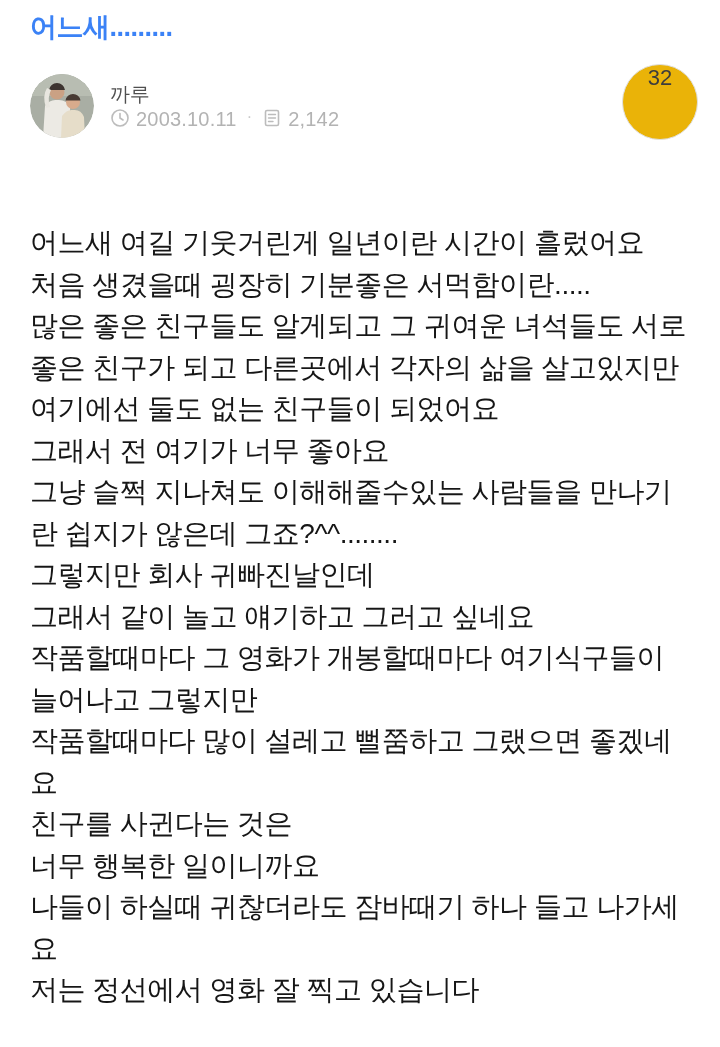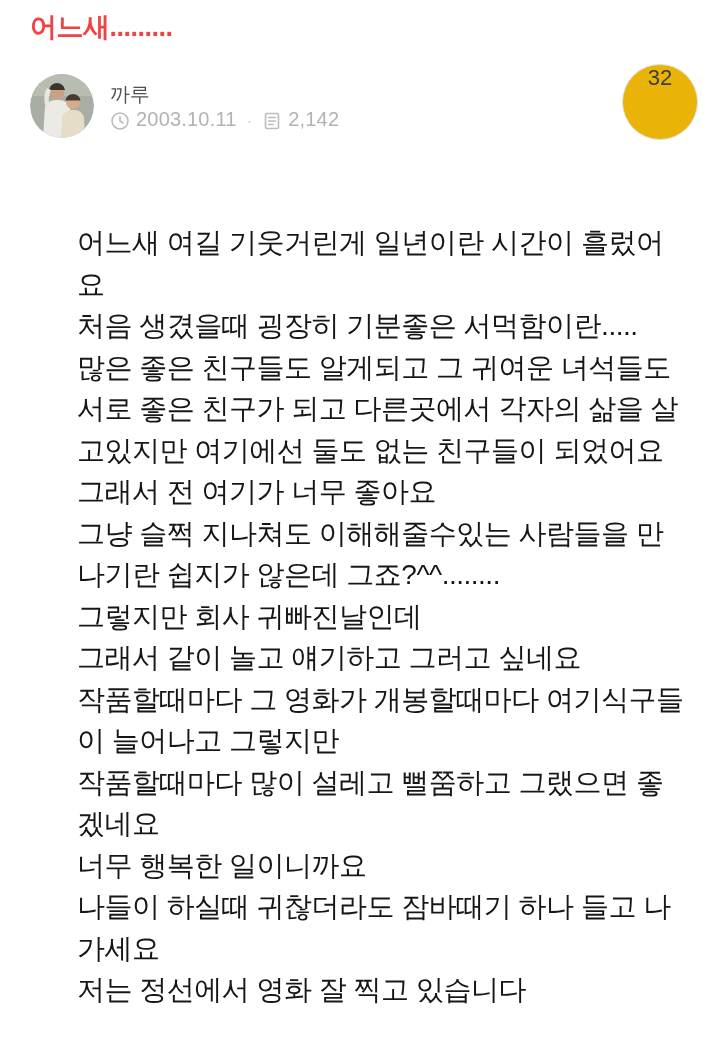--- a/index.html
+++ b/index.html
@@ -11,21 +11,21 @@
     font-family: "Liberation Sans", sans-serif;
     color: #1b1b1b;
     position: relative;
   }
   .page { padding: 8px 30px 24px 30px; }
 
   
   .post-title {
     font-size: 27px;
     font-weight: 700;
-    color: #ef4444;
+    color: #3b82f6;
     letter-spacing: -0.5px;
     margin-bottom: 22px;
     line-height: 38px;
   }
 
   
   .header-row {
     display: flex;
     align-items: center;
     position: relative;
@@ -48,21 +48,21 @@
     justify-content: center;
   }
   .author-name {
     font-size: 20px;
     color: #4f4f4f;
     letter-spacing: -0.3px;
     cursor: pointer;
   }
   .meta-row {
     display: flex;
-    align-items: flex-end;
+    align-items: flex-start;
     font-size: 20px;
     color: #b3b3b3;
     letter-spacing: 0.2px;
   }
   .meta-icon { display: inline-flex; margin-right: 6px; }
   .meta-sep {
     margin: 0 10px;
     font-size: 16px;
     color: #c9c9c9;
   }
@@ -84,21 +84,21 @@
 
   
   .post-body {
     font-size: 28px;
     line-height: 41.5px;
     color: #161616;
     letter-spacing: -0.5px;
     word-break: normal;
     overflow-wrap: break-word;
   }
-  .body-line { min-height: 41.5px; margin-left: 47px; }
+  .body-line { min-height: 41.5px; }
 </style>
 </head>
 <body>
 
 <div class="page">
 
   <h1 class="post-title">어느새.........</h1>
 
   <div class="header-row">
 
@@ -156,18 +156,19 @@
   <div class="post-body">
       <div class="body-line">어느새 여길 기웃거린게 일년이란 시간이 흘렀어요</div>
       <div class="body-line">처음 생겼을때 굉장히 기분좋은 서먹함이란.....</div>
       <div class="body-line">많은 좋은 친구들도 알게되고 그 귀여운 녀석들도 서로 좋은 친구가 되고 다른곳에서 각자의 삶을 살고있지만 여기에선 둘도 없는 친구들이 되었어요</div>
       <div class="body-line">그래서 전 여기가 너무 좋아요</div>
       <div class="body-line">그냥 슬쩍 지나쳐도 이해해줄수있는 사람들을 만나기란 쉽지가 않은데 그죠?^^........</div>
       <div class="body-line">그렇지만 회사 귀빠진날인데</div>
       <div class="body-line">그래서 같이 놀고 얘기하고 그러고 싶네요</div>
       <div class="body-line">작품할때마다 그 영화가 개봉할때마다 여기식구들이 늘어나고 그렇지만</div>
       <div class="body-line">작품할때마다 많이 설레고 뻘쭘하고 그랬으면 좋겠네요</div>
+      <div class="body-line">친구를 사귄다는 것은</div>
       <div class="body-line">너무 행복한 일이니까요</div>
       <div class="body-line">나들이 하실때 귀찮더라도 잠바때기 하나 들고 나가세요</div>
       <div class="body-line">저는 정선에서 영화 잘 찍고 있습니다</div>
     </div>
 
 </div>
 
 </body></html>

